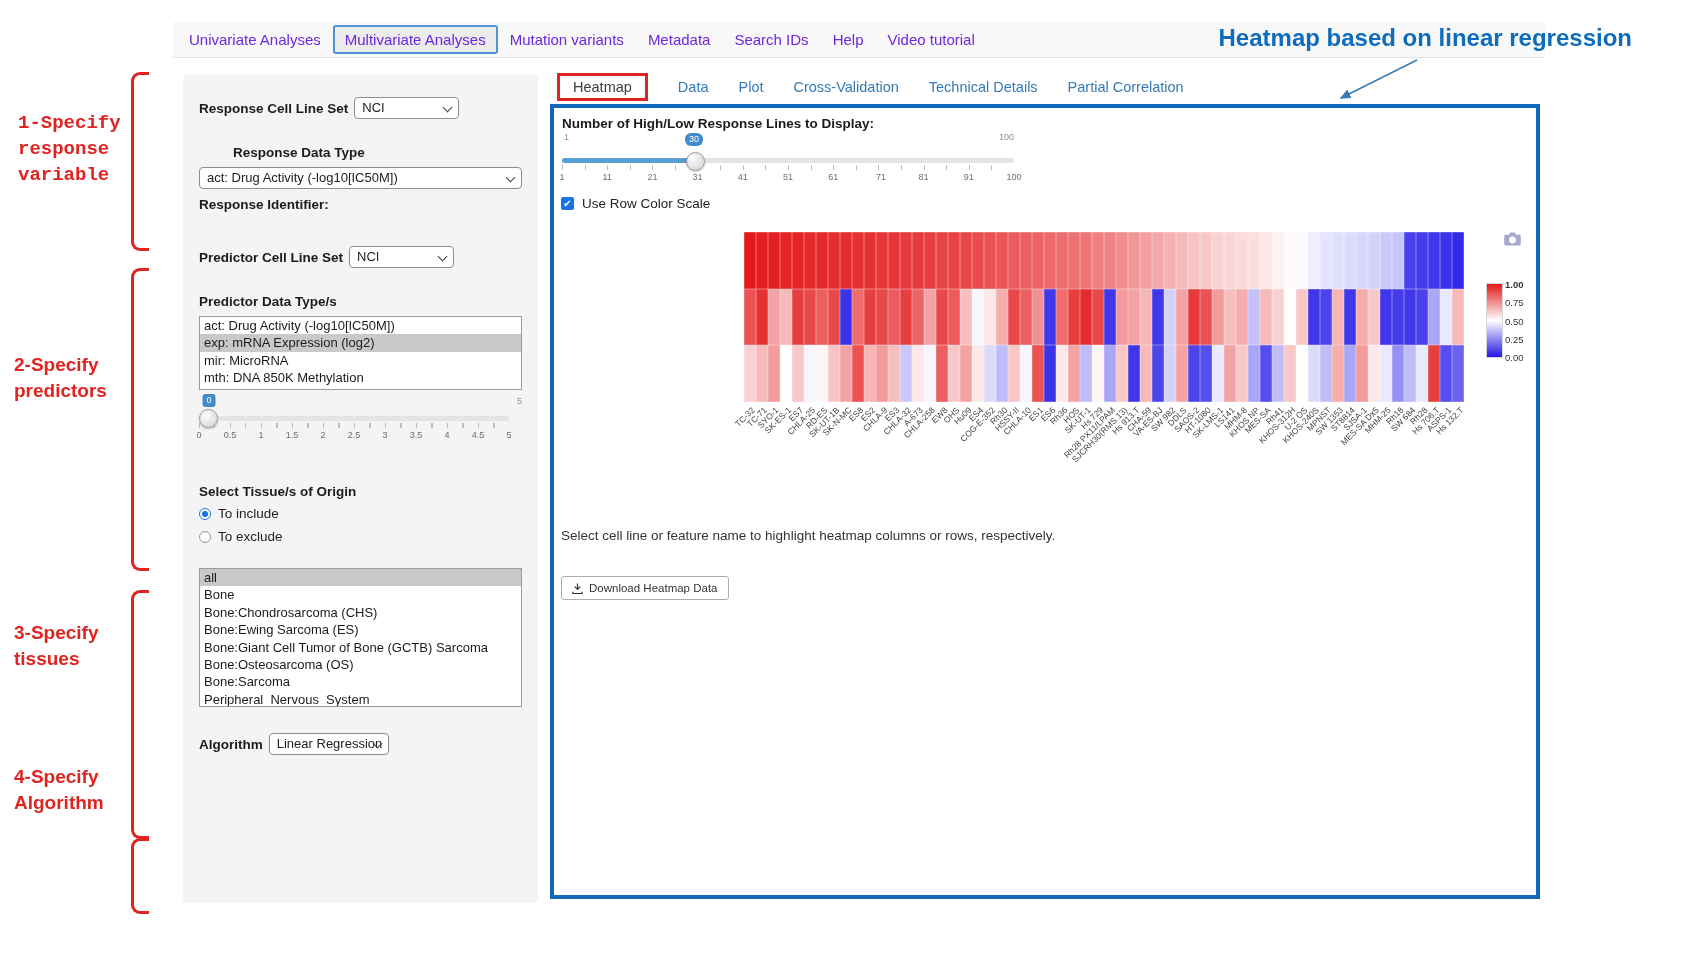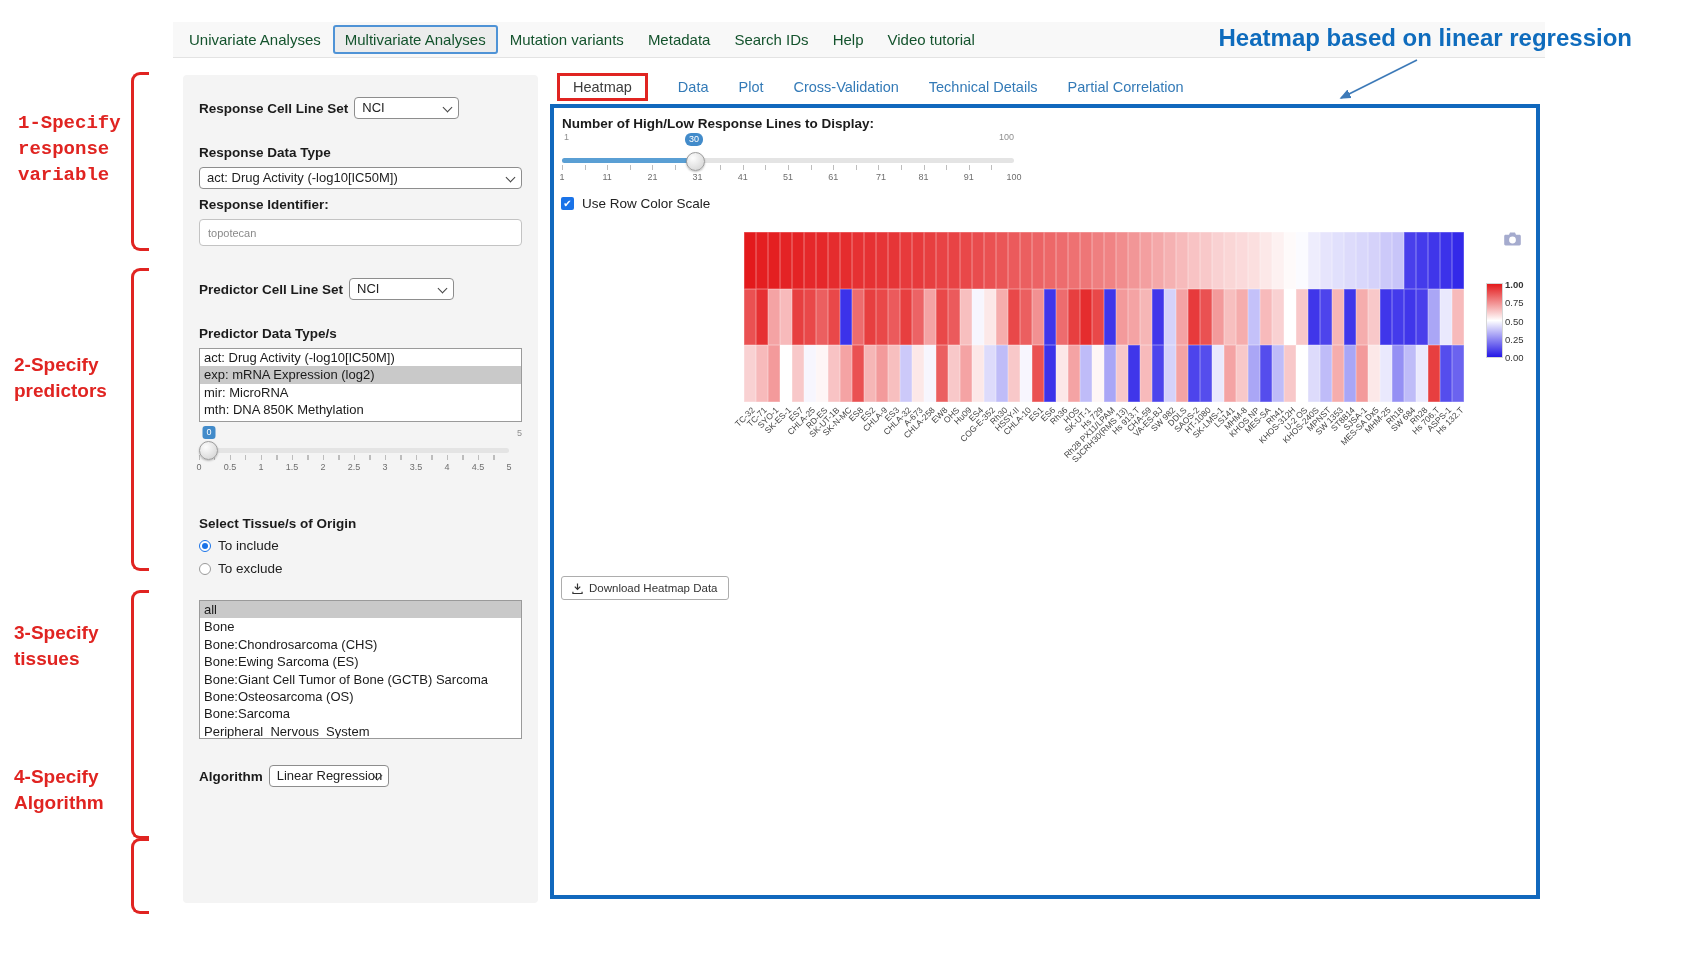--- a/index.html
+++ b/index.html
@@ -1,21 +1,21 @@
 <!DOCTYPE html>
 <html><head>
 <meta charset="utf-8">
 <style>
   html,body{margin:0;padding:0;background:#fff;}
   #stage{position:relative;width:1700px;height:956px;background:#fff;overflow:hidden;
          font-family:"Liberation Sans",sans-serif;color:#222;}
   
   .nav{position:absolute;left:173px;top:22px;width:1372px;height:36px;background:#f8f8f8;
        border-bottom:1px solid #e3e3e3;display:flex;align-items:center;padding-left:4px;box-sizing:border-box;}
-  .nav-item{font-size:15px;color:#14532d;padding:6px 12px;white-space:nowrap;cursor:default;}
+  .nav-item{font-size:15px;color:#6d28d9;padding:6px 12px;white-space:nowrap;cursor:default;}
   .nav-item.selected{background:#ececec;border:2px solid #4f93d6;border-radius:3px;padding:4px 10px;}
   
   .step-note{position:absolute;color:#e02421;font-weight:bold;font-size:19px;line-height:26px;}
   .bracket{position:absolute;width:15px;border-left:3px solid #e02421;border-top:3px solid #e02421;
            border-bottom:3px solid #e02421;border-top-left-radius:9px;border-bottom-left-radius:9px;}
   .big-title{position:absolute;top:24px;right:68px;font-size:24px;font-weight:bold;color:#0f6cbd;white-space:nowrap;}
   
   .form-panel{position:absolute;left:183px;top:75px;width:355px;height:828px;background:#f4f4f4;
               border-radius:4px;box-sizing:border-box;padding:18px 16px;font-size:13.5px;}
   .lbl{font-weight:bold;color:#1b1b1b;margin:0 0 5px 0;line-height:19px;}
@@ -115,27 +115,26 @@
   <div class="bracket" style="left:131px;top:838px;height:70px;"></div>
 
   <div class="form-panel">
     <div class="row-inline" style="margin-top:4px;">
       <div class="lbl" style="margin:0;">Response Cell Line Set</div>
       <div class="select" style="width:105px;">
         <span>NCI</span><span class="sel-arrow"></span>
       </div>
     </div>
 
-    <div class="lbl" style="margin-top:24px;">Response Data Type</div>
+    <div class="lbl" style="margin-top:24px;margin-left:34px;">Response Data Type</div>
     <div class="select" style="width:100%;">
       <span>act: Drug Activity (-log10[IC50M])</span><span class="sel-arrow"></span>
     </div>
 
     <div class="lbl" style="margin-top:6px;">Response Identifier:</div>
-    <input class="text-input" value="topotecan" style="">
 
     <div class="row-inline" style="margin-top:32px;">
       <div class="lbl" style="margin:0;">Predictor Cell Line Set</div>
       <div class="select" style="width:105px;">
         <span>NCI</span><span class="sel-arrow"></span>
       </div>
     </div>
 
     <div class="lbl" style="margin-top:24px;">Predictor Data Type/s</div>
     <div class="listbox" style="height:72px;" id="predictor-types-listbox">
@@ -609,20 +608,21 @@
           <div class="cbar-lab" style="left: 951px; top: 189.25px;">0.75</div>
           <div class="cbar-lab" style="left: 951px; top: 207.5px;">0.50</div>
           <div class="cbar-lab" style="left: 951px; top: 225.75px;">0.25</div>
           <div class="cbar-lab" style="left: 951px; top: 244px;">0.00</div>
         </div>
 
       <svg class="cam" style="left:950px;top:124px;" width="17" height="14" viewBox="0 0 17 14">
         <path d="M6 0.5 L5 2.8 H1.6 C0.8 2.8 0.2 3.4 0.2 4.2 V12 C0.2 12.8 0.8 13.4 1.6 13.4 H15.4 C16.2 13.4 16.8 12.8 16.8 12 V4.2 C16.8 3.4 16.2 2.8 15.4 2.8 H12 L11 0.5 Z M8.5 4.6 A3.4 3.4 0 1 1 8.5 11.4 A3.4 3.4 0 1 1 8.5 4.6" fill="#a5abce" fill-rule="evenodd"></path>
       </svg>
 
+      <div class="help-text" style="left:7px;top:420px;">Select cell line or feature name to highlight heatmap columns or rows, respectively.</div>
 
       <div class="dl-btn" style="left:7px;top:468px;">
         <svg width="11" height="11" viewBox="0 0 12 12">
           <path d="M6 0.5 v6 M3 4 l3 3 3-3 M1 9.5 v2 h10 v-2" stroke="#333" stroke-width="1.3" fill="none"></path>
         </svg>
         <span>Download Heatmap Data</span>
       </div>
     </div>
   </div>
 </div>

